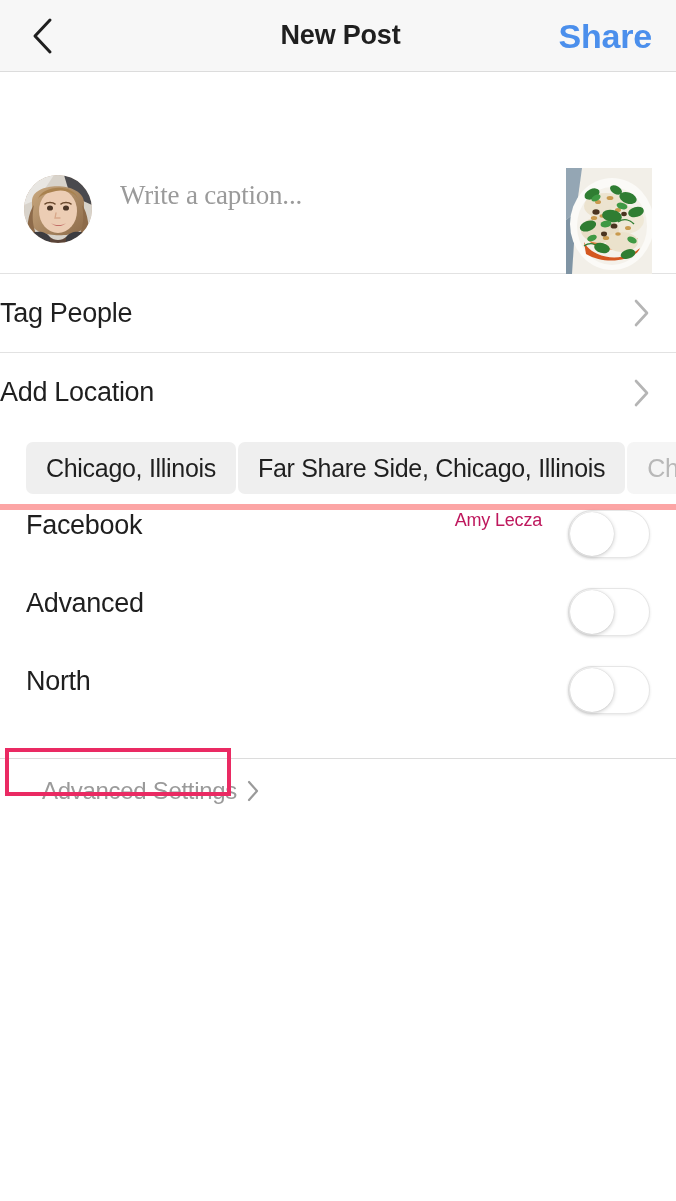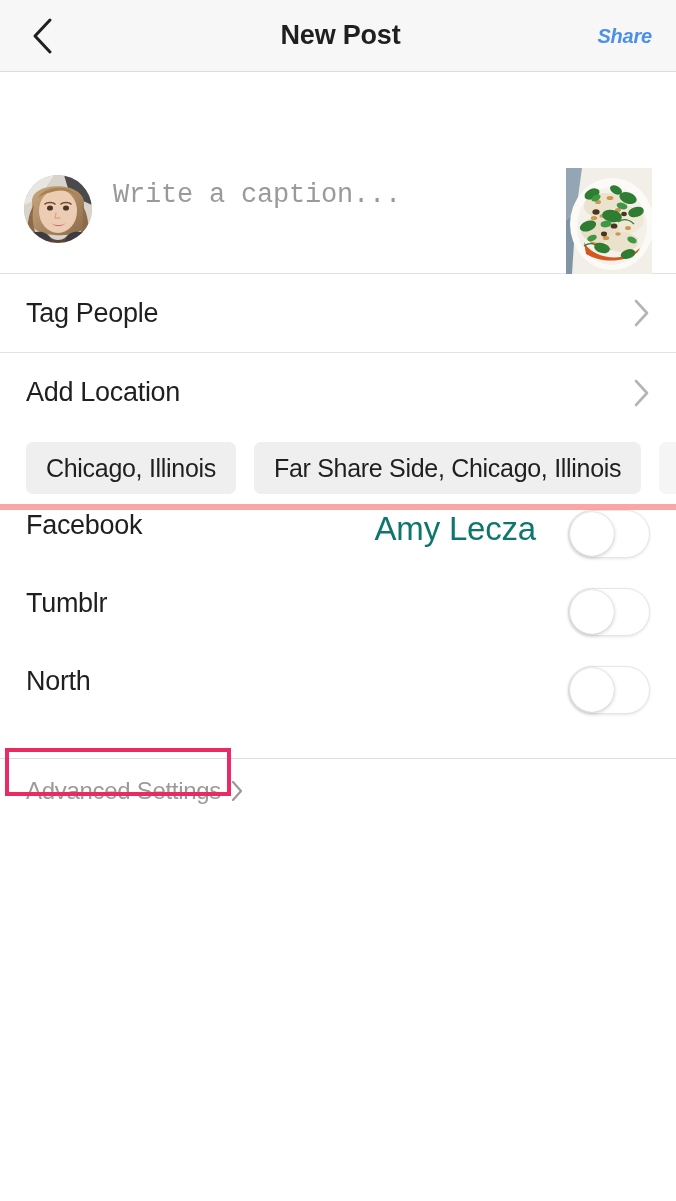--- a/index.html
+++ b/index.html
@@ -47,26 +47,25 @@
     font-size: 27px;
     font-weight: bold;
     color: #1f1f1f;
     letter-spacing: -0.2px;
   }
   .share-btn {
     position: absolute;
     right: 24px;
     top: 50%;
     transform: translateY(-50%);
-    font-size: 20px;
+    font-size: 34px;
     font-weight: bold;
     color: #4b8fec;
     cursor: pointer;
     letter-spacing: -0.2px;
-    font-style: italic;
   }
 
   
   .caption-section {
     position: relative;
     height: 202px;
     background: #ffffff;
     border-bottom: 1px solid #e2e2e2;
   }
   .avatar {
@@ -75,29 +74,29 @@
     top: 103px;
     width: 68px;
     height: 68px;
     border-radius: 50%;
     overflow: hidden;
     background: #c9b6a5;
   }
   .avatar svg { display: block; width: 68px; height: 68px; }
   .caption-input {
     position: absolute;
-    left: 113px;
+    left: 120px;
     top: 108px;
     right: 210px;
     font-size: 27px;
     color: #9a9a9a;
     background: transparent;
     border: none;
     outline: none;
-    font-family: Liberation Mono, monospace;
+    font-family: Liberation Serif, serif;
     letter-spacing: -0.2px;
     padding: 0;
   }
   .caption-input::placeholder { color: #9a9a9a; opacity: 1; }
   .thumb {
     position: absolute;
     left: 566px;
     top: 96px;
     width: 86px;
     height: 106px;
@@ -121,21 +120,20 @@
   .nav-row {
     position: relative;
     height: 79px;
     display: flex;
     align-items: center;
     background: #ffffff;
     border-bottom: 1px solid #e2e2e2;
     cursor: pointer;
   }
   .nav-row-label {
-    margin-left: 26px;
     font-size: 27px;
     color: #1f1f1f;
     letter-spacing: -0.3px;
   }
   .row-chevron {
     position: absolute;
     right: 26px;
     top: 50%;
     transform: translateY(-50%);
     display: flex;
@@ -155,21 +153,21 @@
     cursor: pointer;
   }
   .chips-wrap {
     position: relative;
     height: 72px;
     overflow: hidden;
   }
   .chips {
     display: flex;
     align-items: center;
-    gap: 18px;
+    gap: 2px;
     padding: 0 0 0 26px;
     height: 72px;
   }
   .chip {
     flex: 0 0 auto;
     background: #efefef;
     border-radius: 7px;
     height: 52px;
     display: flex;
     align-items: center;
@@ -193,23 +191,23 @@
     display: flex;
   }
   .social-label {
     margin-left: 26px;
     font-size: 27px;
     color: #1f1f1f;
     letter-spacing: -0.3px;
   }
   .social-account {
     position: absolute;
-    right: 140px;
-    font-size: 33px;
-    color: #0f766e;
+    right: 134px;
+    font-size: 18px;
+    color: #be185d;
     letter-spacing: -0.2px;
   }
   .toggle {
     position: absolute;
     right: 26px;
     width: 82px;
     height: 48px;
     border-radius: 24px;
     background: #ffffff;
     border: 1px solid #e6e6e6;
@@ -233,20 +231,21 @@
     background: #dcdcdc;
     margin-top: 14px;
   }
   .advanced-row {
     position: relative;
     height: 64px;
     display: flex;
     align-items: center;
     background: #ffffff;
     cursor: pointer;
+    margin-left: 16px;
   }
   .advanced-label {
     margin-left: 26px;
     font-size: 24px;
     color: #9a9a9a;
     letter-spacing: -0.3px;
   }
   .advanced-chevron {
     margin-left: 10px;
     display: flex;
@@ -398,21 +397,21 @@
 
   <div class="social-section">
     <div class="social-row">
       <span class="social-label">Facebook</span>
       <span class="social-account">Amy Lecza</span>
       <span class="toggle">
         <span class="knob"></span>
       </span>
     </div>
     <div class="social-row">
-      <span class="social-label">Tumblr</span>
+      <span class="social-label">Advanced</span>
       <span class="toggle">
         <span class="knob"></span>
       </span>
     </div>
     <div class="social-row">
       <span class="social-label">North</span>
       <span class="toggle">
         <span class="knob"></span>
       </span>
     </div>

